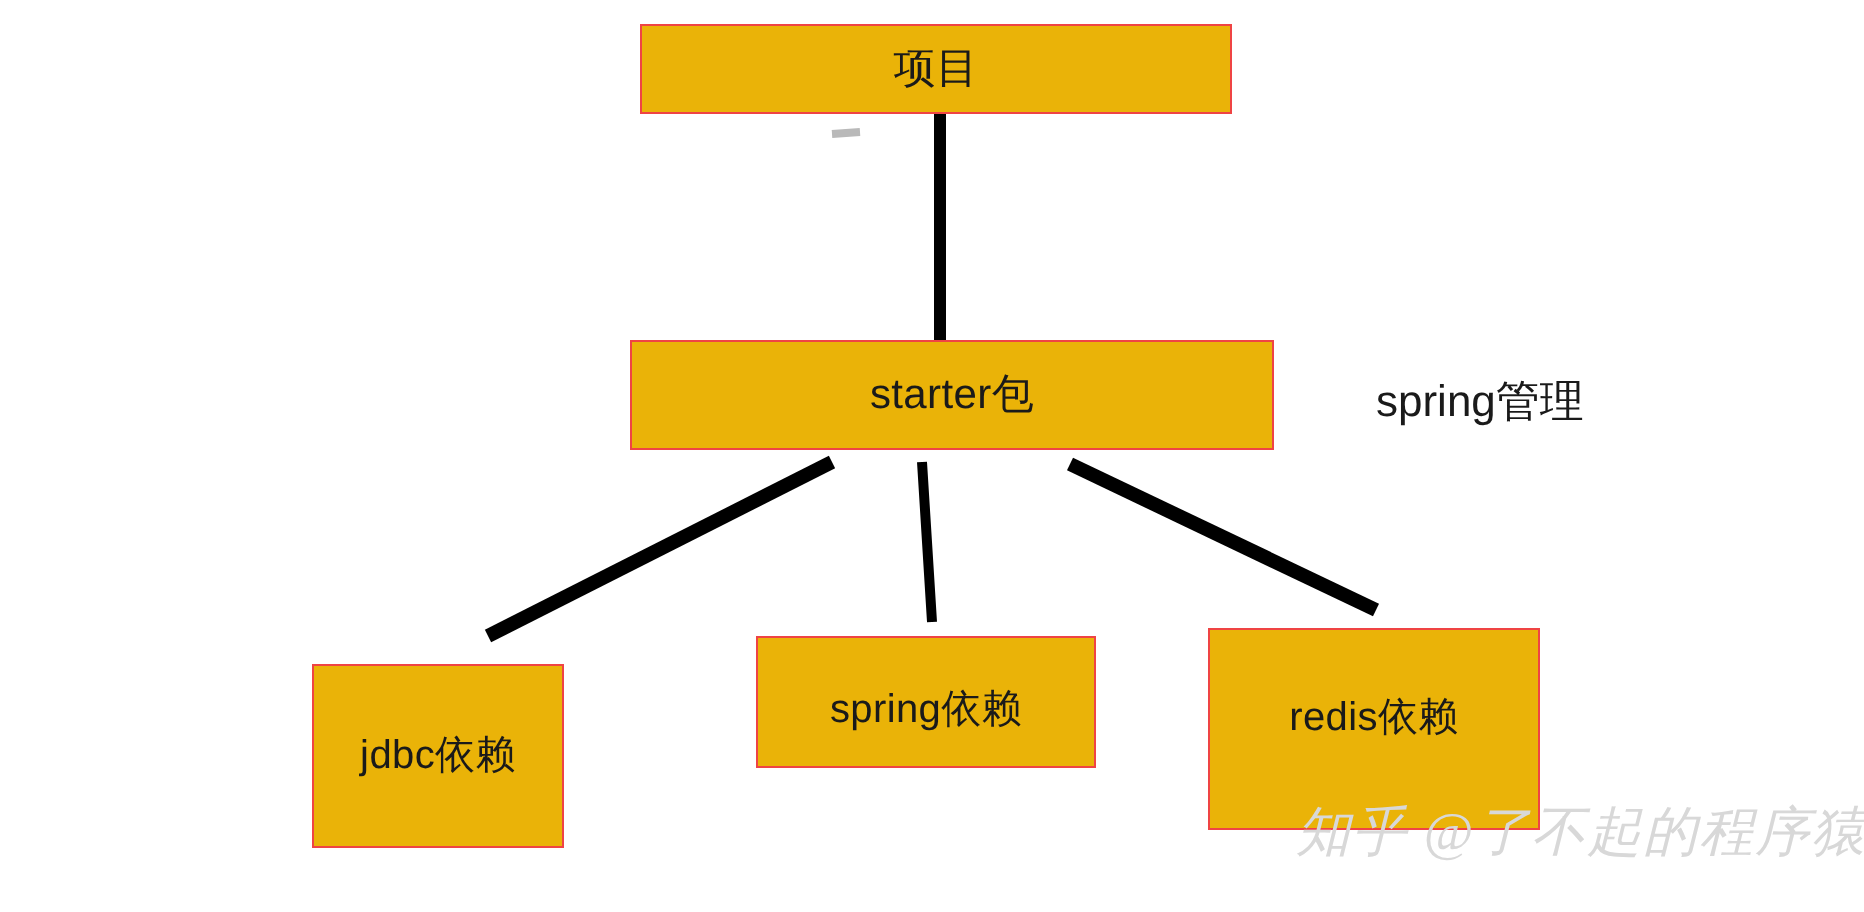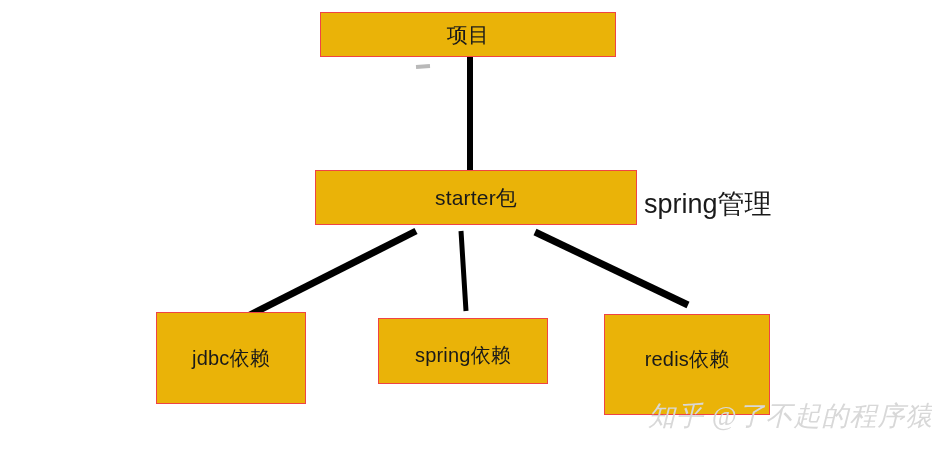--- a/index.html
+++ b/index.html
@@ -48,22 +48,22 @@
     height: 45px;
   }
   #node-starter {
     left: 315px;
     top: 170px;
     width: 322px;
     height: 55px;
   }
   #node-jdbc {
     left: 156px;
-    top: 312px;
-    width: 150px;
+    top: 332px;
+    width: 126px;
     height: 92px;
     justify-content: center;
   }
   #node-spring {
     left: 378px;
     top: 318px;
     width: 170px;
     height: 66px;
   }
   #node-redis {
@@ -80,23 +80,23 @@
   #node-redis .node-label {
     position: relative;
     top: -6px;
   }
   #node-spring .node-label {
     position: relative;
     top: 4px;
   }
   .side-note {
     position: absolute;
-    left: 644px;
+    left: 688px;
     top: 186px;
-    font-size: 27px;
+    font-size: 22px;
     color: #1a1a1a;
     white-space: nowrap;
     z-index: 2;
   }
   #watermark {
     position: absolute;
     left: 636px;
     top: 398px;
     font-size: 27px;
     color: #d8d8d8;

